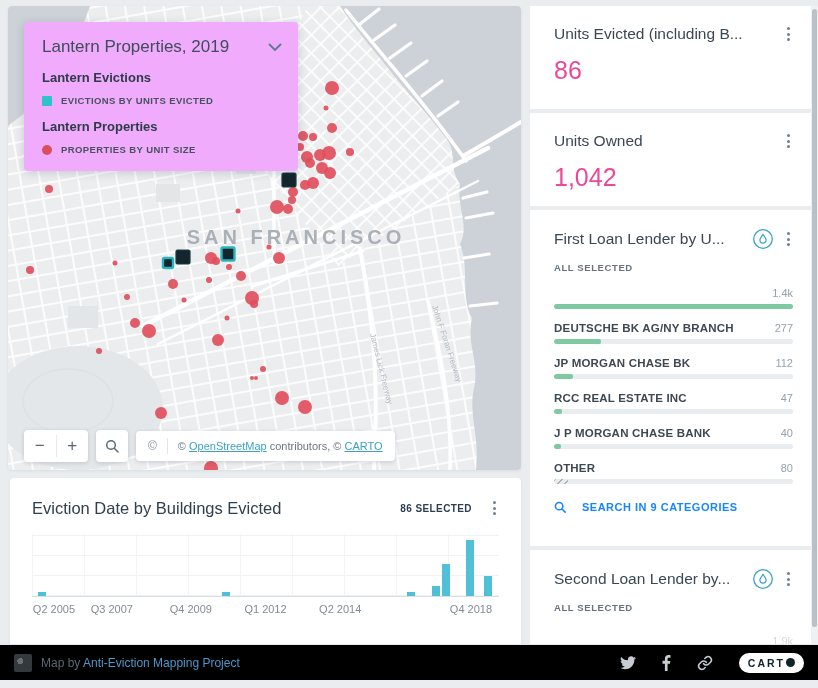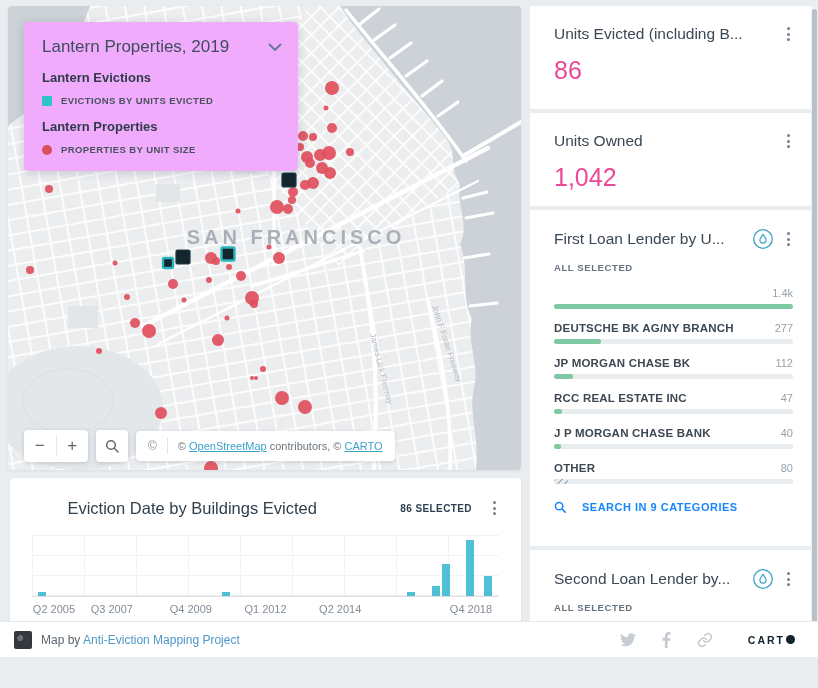--- a/index.html
+++ b/index.html
@@ -33,21 +33,21 @@
   .attribution{position:absolute;left:128px;bottom:9px;height:30px;background:#fff;border-radius:4px;
                box-shadow:0 1px 4px rgba(20,40,60,.18);display:flex;align-items:center;padding:0 12px;z-index:4;}
   .attribution .copy{font-size:12px;color:#8a949c;}
   .attribution .att-div{width:1px;height:16px;background:#e3e6e8;margin:0 10px;}
   .attribution .att-text{font-size:11px;color:#6d767e;white-space:nowrap;}
   .attribution a{color:#3ba2c6;text-decoration:underline;cursor:pointer;}
 
   
   .chart-card{position:absolute;left:10px;top:478px;width:511px;height:168px;background:#fff;border-radius:4px;
               box-shadow:0 1px 3px rgba(20,40,60,.06);box-sizing:border-box;padding:20px 22px 0 22px;}
-  .chart-header{display:flex;align-items:center;text-align:center;}
+  .chart-header{display:flex;align-items:center;}
   .chart-title{flex:1;font-size:16.5px;color:#30404d;}
   .chart-selected{font-size:10px;font-weight:bold;letter-spacing:.4px;color:#2c3e50;margin-right:18px;padding-left:48px;}
   .plot{position:relative;margin-top:16px;height:62px;border-bottom:1px solid #d9dee2;
         background-image:repeating-linear-gradient(to right,#f1f3f5 0 1px,transparent 1px 52px),
                          repeating-linear-gradient(to top,#f0f2f4 0 1px,transparent 1px 20px);}
   .bar{position:absolute;bottom:0;width:8px;background:#4fc0d5;}
   .ticks{position:relative;height:18px;margin-top:6px;}
   .tick{position:absolute;transform:translateX(-50%);font-size:11px;color:#828c96;white-space:nowrap;}
 
   
@@ -69,21 +69,21 @@
   .cat-fill.striped{background:repeating-linear-gradient(135deg,#a9b3bb 0 2px,transparent 2px 5px)!important;}
   .search-link{display:flex;align-items:center;gap:16px;margin:17px 0 8px 0;cursor:pointer;
                font-size:11px;font-weight:bold;letter-spacing:.5px;color:#1785fb;}
   .faded-value{text-align:right;font-size:11px;color:#aab3bb;opacity:.5;margin-top:22px;}
 
   
   .scrollbar-track{position:absolute;left:811px;top:6px;width:7px;height:646px;background:#eef0f2;}
   .scrollbar-thumb{position:absolute;left:1px;top:3px;width:5px;height:618px;background:#b9c0c6;border-radius:3px;}
 
   
-  .footer{position:absolute;left:0;top:621px;width:818px;height:36px;background:#ffffff;border-top:1px solid #e5e8ea;
+  .footer{position:absolute;left:0;top:644px;width:818px;height:36px;background:#000000;border-top:1px solid #e5e8ea;
           display:flex;align-items:center;box-sizing:border-box;padding:0 14px;}
   .avatar{width:18px;height:18px;border-radius:2px;background:#34393d;
           background-image:radial-gradient(circle at 35% 40%,#6b6f73 0 3px,transparent 3px);margin-right:9px;}
   .footer-text{font-size:12px;color:#5c6670;}
   .footer a{color:#4e97c8;text-decoration:none;cursor:pointer;}
   .footer-right{margin-left:auto;display:flex;align-items:center;gap:26px;}
   .soc{cursor:pointer;display:flex;}
   .carto-logo{display:flex;align-items:center;background:#fff;border-radius:12px;padding:4px 9px;cursor:pointer;}
   .carto-word{font-size:10.5px;font-weight:800;letter-spacing:2px;color:#10222b;}
   .carto-dot{width:9px;height:9px;border-radius:50%;background:#10222b;margin-left:1px;}

